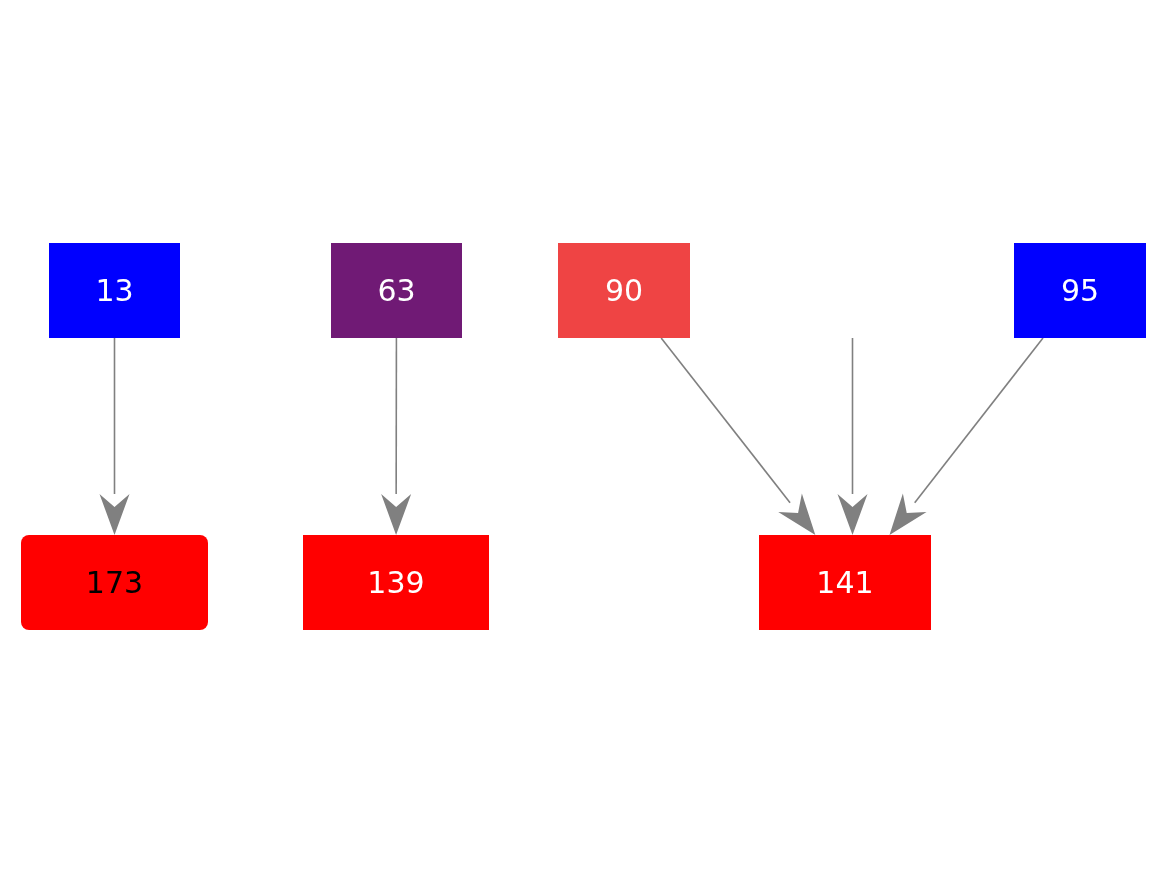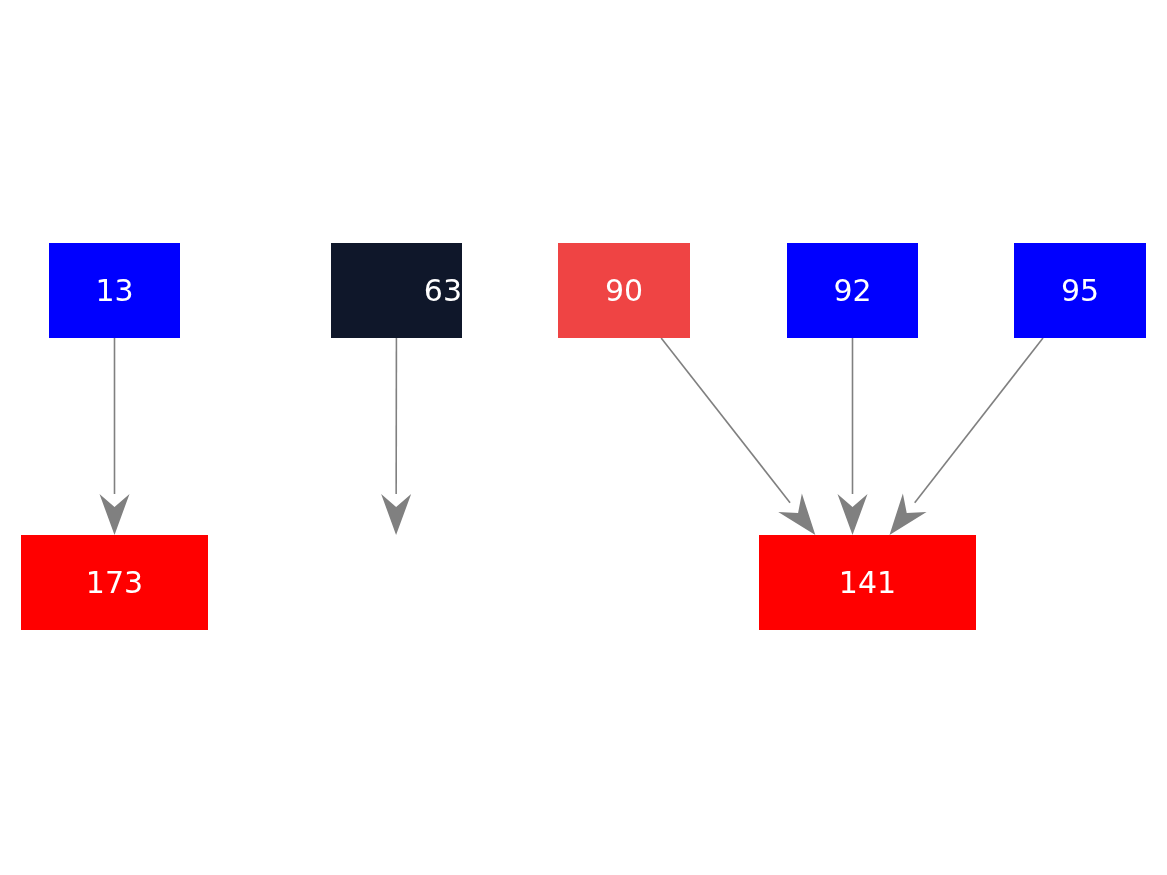--- a/index.html
+++ b/index.html
@@ -46,31 +46,31 @@
       <line x1="661.1703767123288" y1="338" x2="790.0624753847123" y2="502.71112828155805" stroke="#808080" stroke-width="1.6"></line>
       <polygon points="815.3296232876712,535 778.2494735365019,511.9552067826406 798.0740100856506,512.9490632166737 801.8754772329228,493.4670497804755" fill="#808080"></polygon>
       <line x1="852.5" y1="338" x2="852.5" y2="494" stroke="#808080" stroke-width="1.6"></line>
       <polygon points="852.5,535 837.5,494 852.5,507 867.5,494" fill="#808080"></polygon>
       <line x1="1042.992294520548" y1="338" x2="914.7061005053877" y2="502.65744462605187" stroke="#808080" stroke-width="1.6"></line>
       <polygon points="889.507705479452,535 902.8734582954066,493.4385196165632 906.7163654971642,512.9124012080354 926.5387427153687,511.8763696355405" fill="#808080"></polygon>
     </svg>
 <div class="node" style="left: 49px; top: 243px; width: 131px; height: 95px; background: rgb(0, 0, 255); color: rgb(255, 255, 255);">
       <span>13</span>
     </div>
-    <div class="node" style="left: 331px; top: 243px; width: 131px; height: 95px; background: #0f172a; color: rgb(255, 255, 255); justify-content: flex-end;">
+    <div class="node" style="left: 331px; top: 243px; width: 131px; height: 95px; background: #701a75; color: rgb(255, 255, 255);">
       <span>63</span>
     </div>
     <div class="node" style="left: 558px; top: 243px; width: 132px; height: 95px; background: #ef4444; color: rgb(255, 255, 255);">
       <span>90</span>
     </div>
-    <div class="node" style="left: 787px; top: 243px; width: 131px; height: 95px; background: rgb(0, 0, 255); color: rgb(255, 255, 255);">
-      <span>92</span>
-    </div>
     <div class="node" style="left: 1014px; top: 243px; width: 132px; height: 95px; background: rgb(0, 0, 255); color: rgb(255, 255, 255); justify-content: center;">
       <span>95</span>
     </div>
-    <div class="node" style="left: 21px; top: 535px; width: 187px; height: 95px; background: rgb(255, 0, 0); color: #ffffff;">
+    <div class="node" style="left: 21px; top: 535px; width: 187px; height: 95px; background: rgb(255, 0, 0); color: #000000; border-radius: 8px;">
       <span>173</span>
     </div>
-    <div class="node" style="left: 759px; top: 535px; width: 217px; height: 95px; background: rgb(255, 0, 0); color: rgb(255, 255, 255);">
+    <div class="node" style="left: 303px; top: 535px; width: 186px; height: 95px; background: rgb(255, 0, 0); color: rgb(255, 255, 255);">
+      <span>139</span>
+    </div>
+    <div class="node" style="left: 759px; top: 535px; width: 172px; height: 95px; background: rgb(255, 0, 0); color: rgb(255, 255, 255);">
       <span>141</span>
     </div>
   </div>
 
 </body></html>

